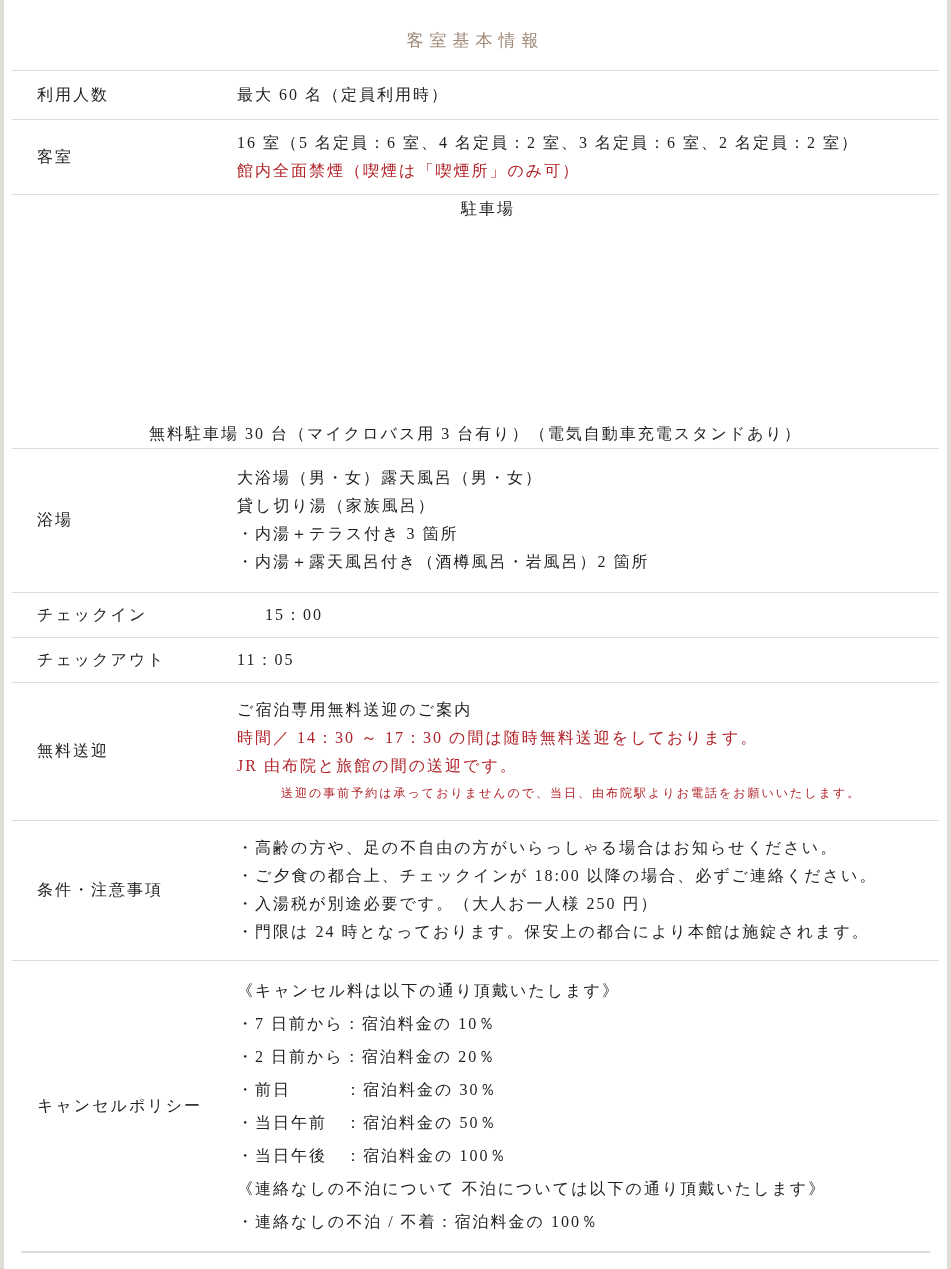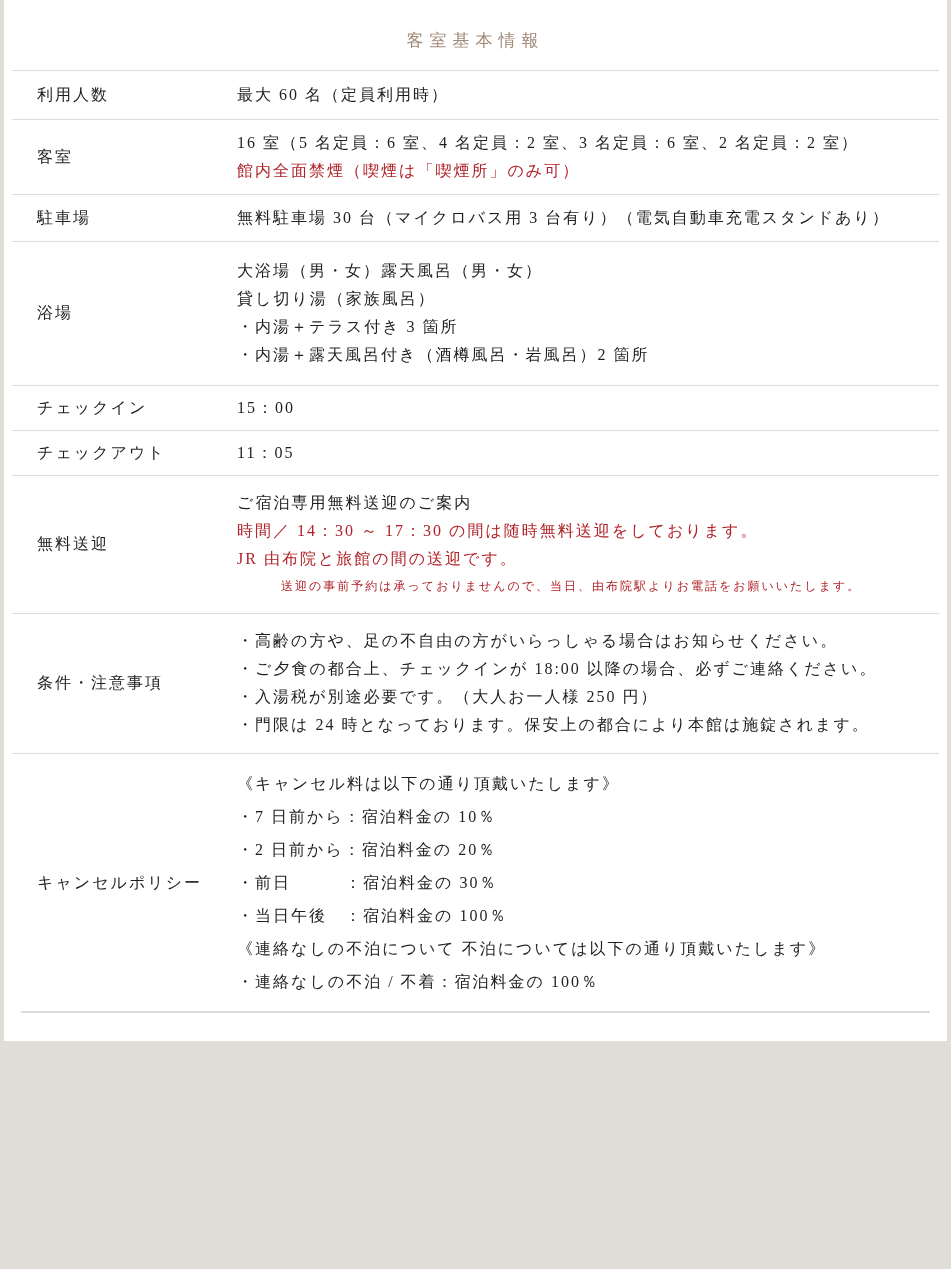--- a/index.html
+++ b/index.html
@@ -60,23 +60,23 @@
   .line.red-small{
     color:var(--red);
     font-size:12px;
     letter-spacing:2px;
     line-height:26px;
     margin-left:44px;
   }
   
   .row:nth-child(1){ padding:10px 0; }
   .row:nth-child(2){ padding:9px 0; }
-  .row:nth-child(3){ padding:9px 0; }
+  .row:nth-child(3){ padding:0 0;flex-direction:column; }
   .row:nth-child(4){ padding:15px 0 16px; }
-  .row:nth-child(5){ padding:8px 0; }
+  .row:nth-child(5){ padding:8px 0;gap:28px; }
   .row:nth-child(6){ padding:8px 0; }
   .row:nth-child(7){ padding:13px 0 14px; }
   .row:nth-child(8){ padding:13px 0 14px; }
   .row:nth-child(9){ padding:13px 0 13px; }
   .row:nth-child(9) .line{ line-height:33px; }
   .row:nth-child(10){ padding:14px 0 13px;flex-direction:column; }
   .bottom-divider{
     height:2px;
     background:var(--divider);
     margin:0 17px;
@@ -149,20 +149,21 @@
           <div class="line">・門限は 24 時となっております。保安上の都合により本館は施錠されます。</div>
         </div>
       </div>
       <div class="row">
         <div class="row-label">キャンセルポリシー</div>
         <div class="row-value">
           <div class="line">《キャンセル料は以下の通り頂戴いたします》</div>
           <div class="line">・7 日前から：宿泊料金の 10％</div>
           <div class="line">・2 日前から：宿泊料金の 20％</div>
           <div class="line">・前日　　　：宿泊料金の 30％</div>
+          <div class="line">・当日午前　：宿泊料金の 50％</div>
           <div class="line">・当日午後　：宿泊料金の 100％</div>
           <div class="line">《連絡なしの不泊について 不泊については以下の通り頂戴いたします》</div>
           <div class="line">・連絡なしの不泊 / 不着：宿泊料金の 100％</div>
         </div>
       </div>
     </div>
   <div class="bottom-divider"></div>
   <div class="card-footer-pad"></div>
 </div>
 

